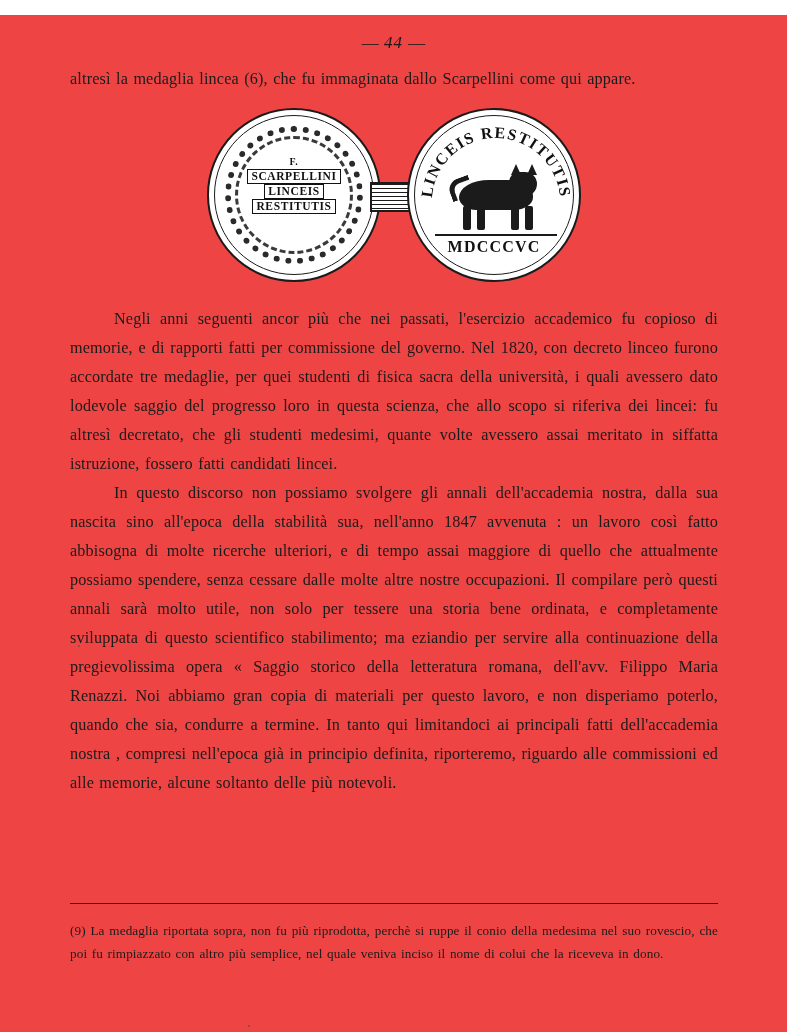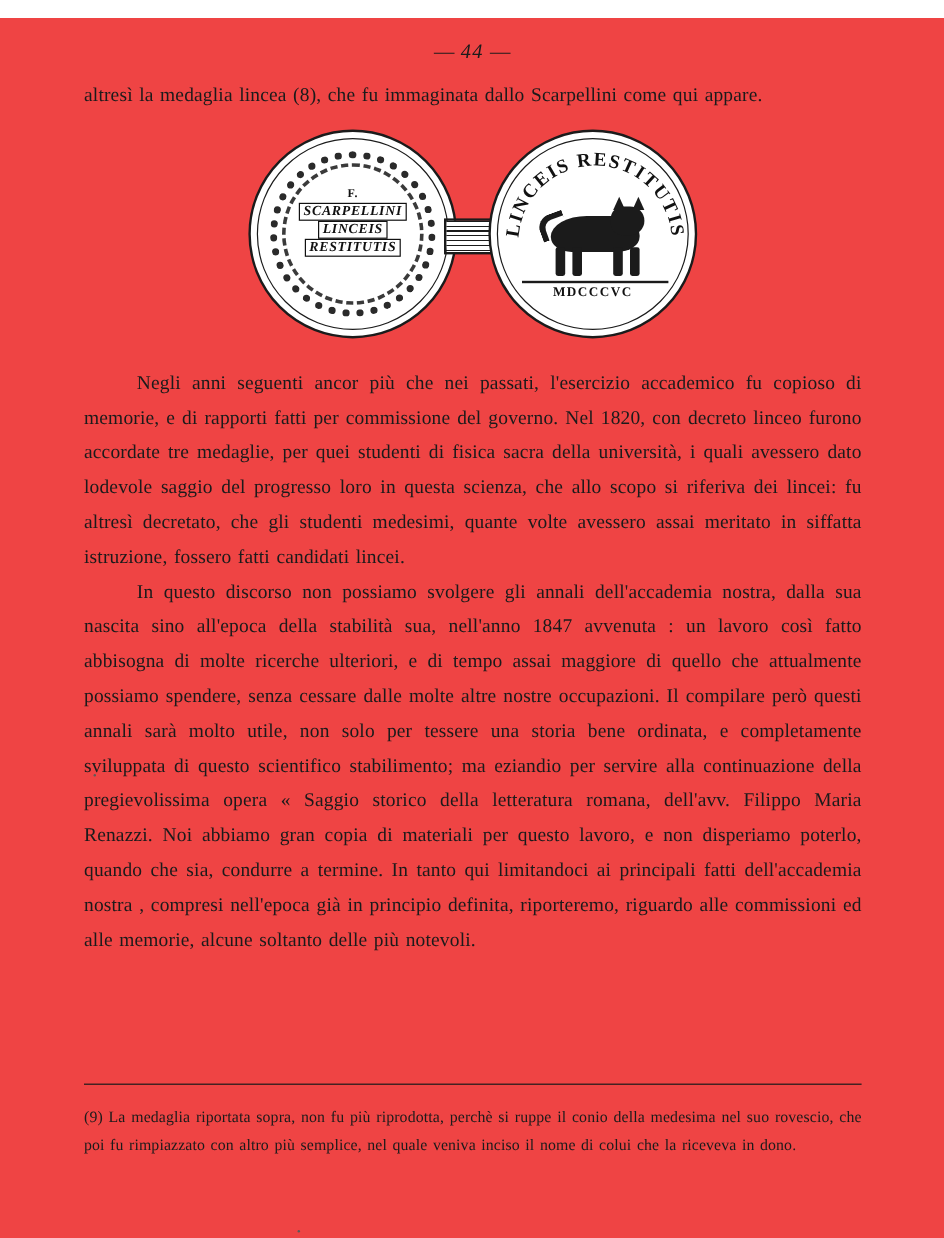--- a/index.html
+++ b/index.html
@@ -130,21 +130,20 @@
     letter-spacing: 0.6px;
     line-height: 15px;
     color: #111;
   }
   .legend-left .small { font-size: 10px; }
   .legend-left .boxed {
     display: inline-block;
     border: 1.5px solid #111;
     padding: 0 3px;
     line-height: 13px;
-    font-style: italic;
   }
   
   .arc-text {
     position: absolute;
     left: 0; top: 0;
     width: 174px; height: 174px;
   }
   .arc-text svg { display: block; }
   .lynx {
     position: absolute;
@@ -203,21 +202,21 @@
     top: 124px;
     width: 122px;
     height: 10px;
     border-top: 2px solid #1b1b1b;
   }
   .exergue {
     position: absolute;
     left: 0; right: 0;
     top: 128px;
     text-align: center;
-    font-size: 11px;
+    font-size: 16px;
     font-weight: bold;
     letter-spacing: 1.2px;
     color: #111;
   }
   
   .footnote-rule {
     position: absolute;
     left: 70px;
     top: 888px;
     width: 648px;
@@ -246,21 +245,21 @@
 <div class="page">
 
   <div class="page-number">
     <span class="dash">—</span>
     <span>44</span>
     <span class="dash">—</span>
   </div>
 
   <div class="content">
 
-    <p class="intro">altresì la medaglia lincea (8), che fu immaginata dallo Scarpellini come qui appare.</p>
+    <p class="intro">altresì la medaglia lincea (6), che fu immaginata dallo Scarpellini come qui appare.</p>
 
     <div class="figure">
       <div class="medal-wrap">
 
         <div class="disc disc-left">
           <div class="wreath"></div>
           <div class="wreath-inner"></div>
           <div class="legend-left">
             <div class="small">F.</div>
             <div><span class="boxed">SCARPELLINI</span></div>

